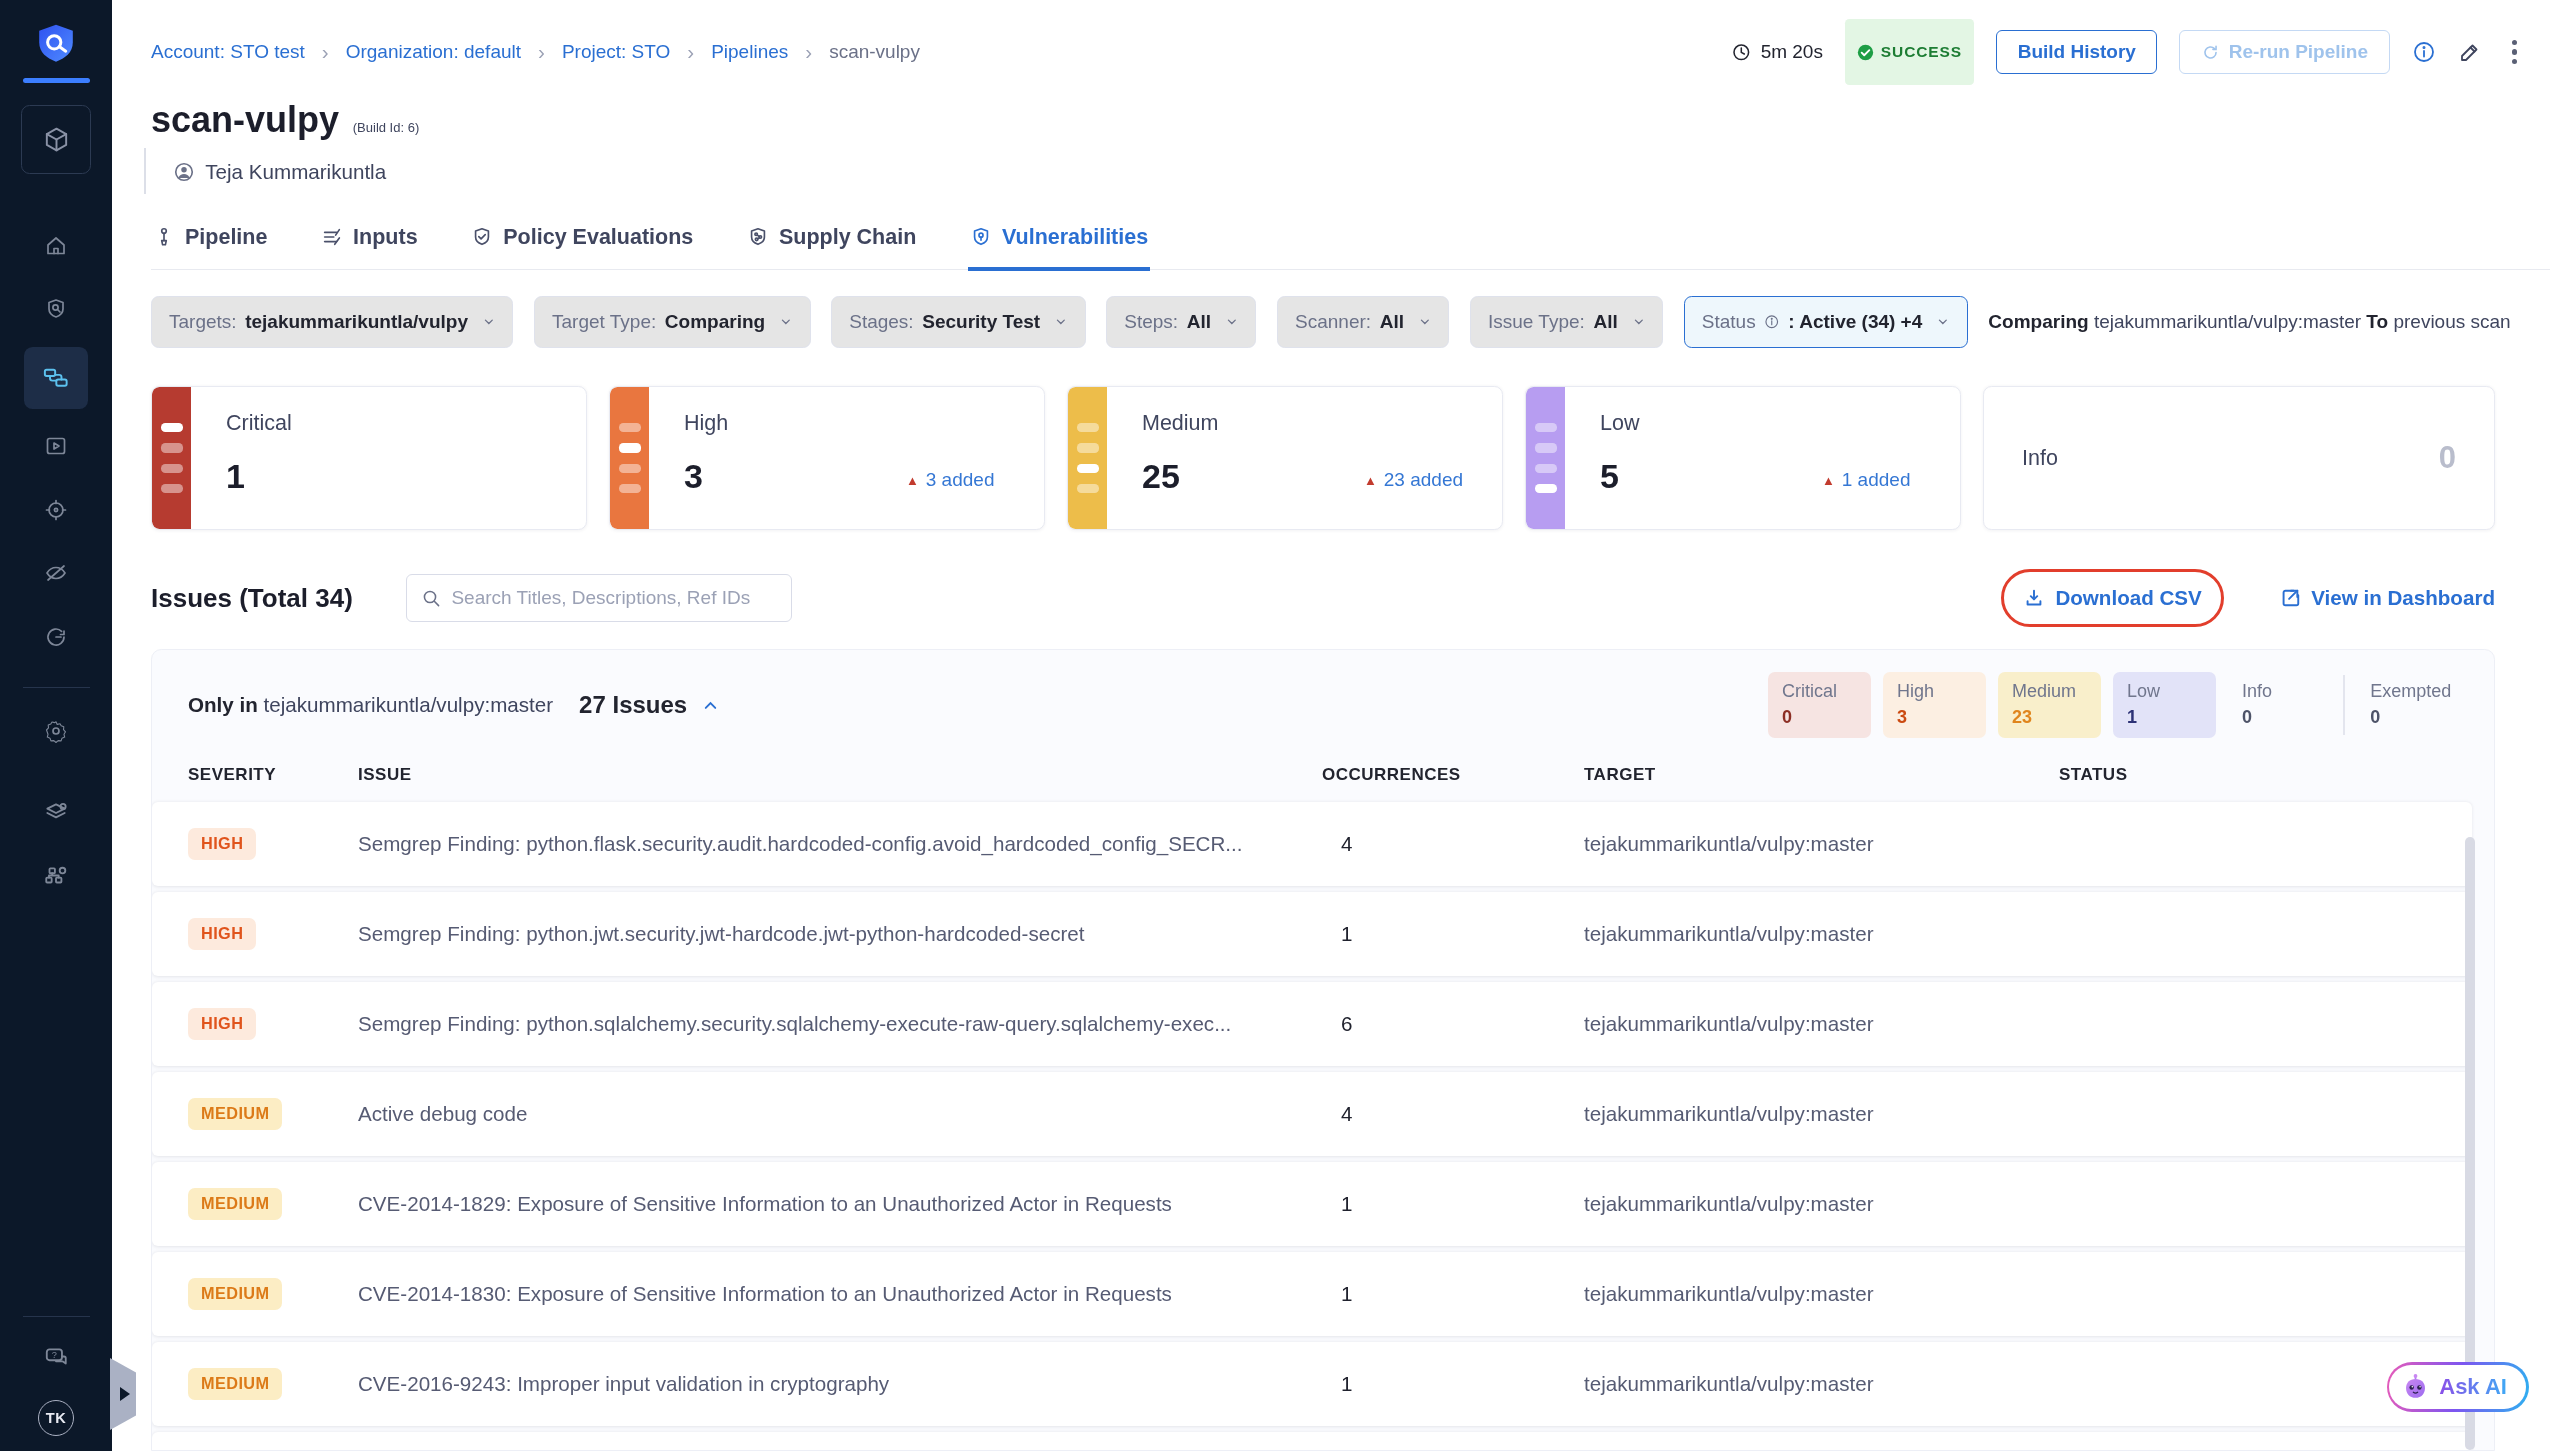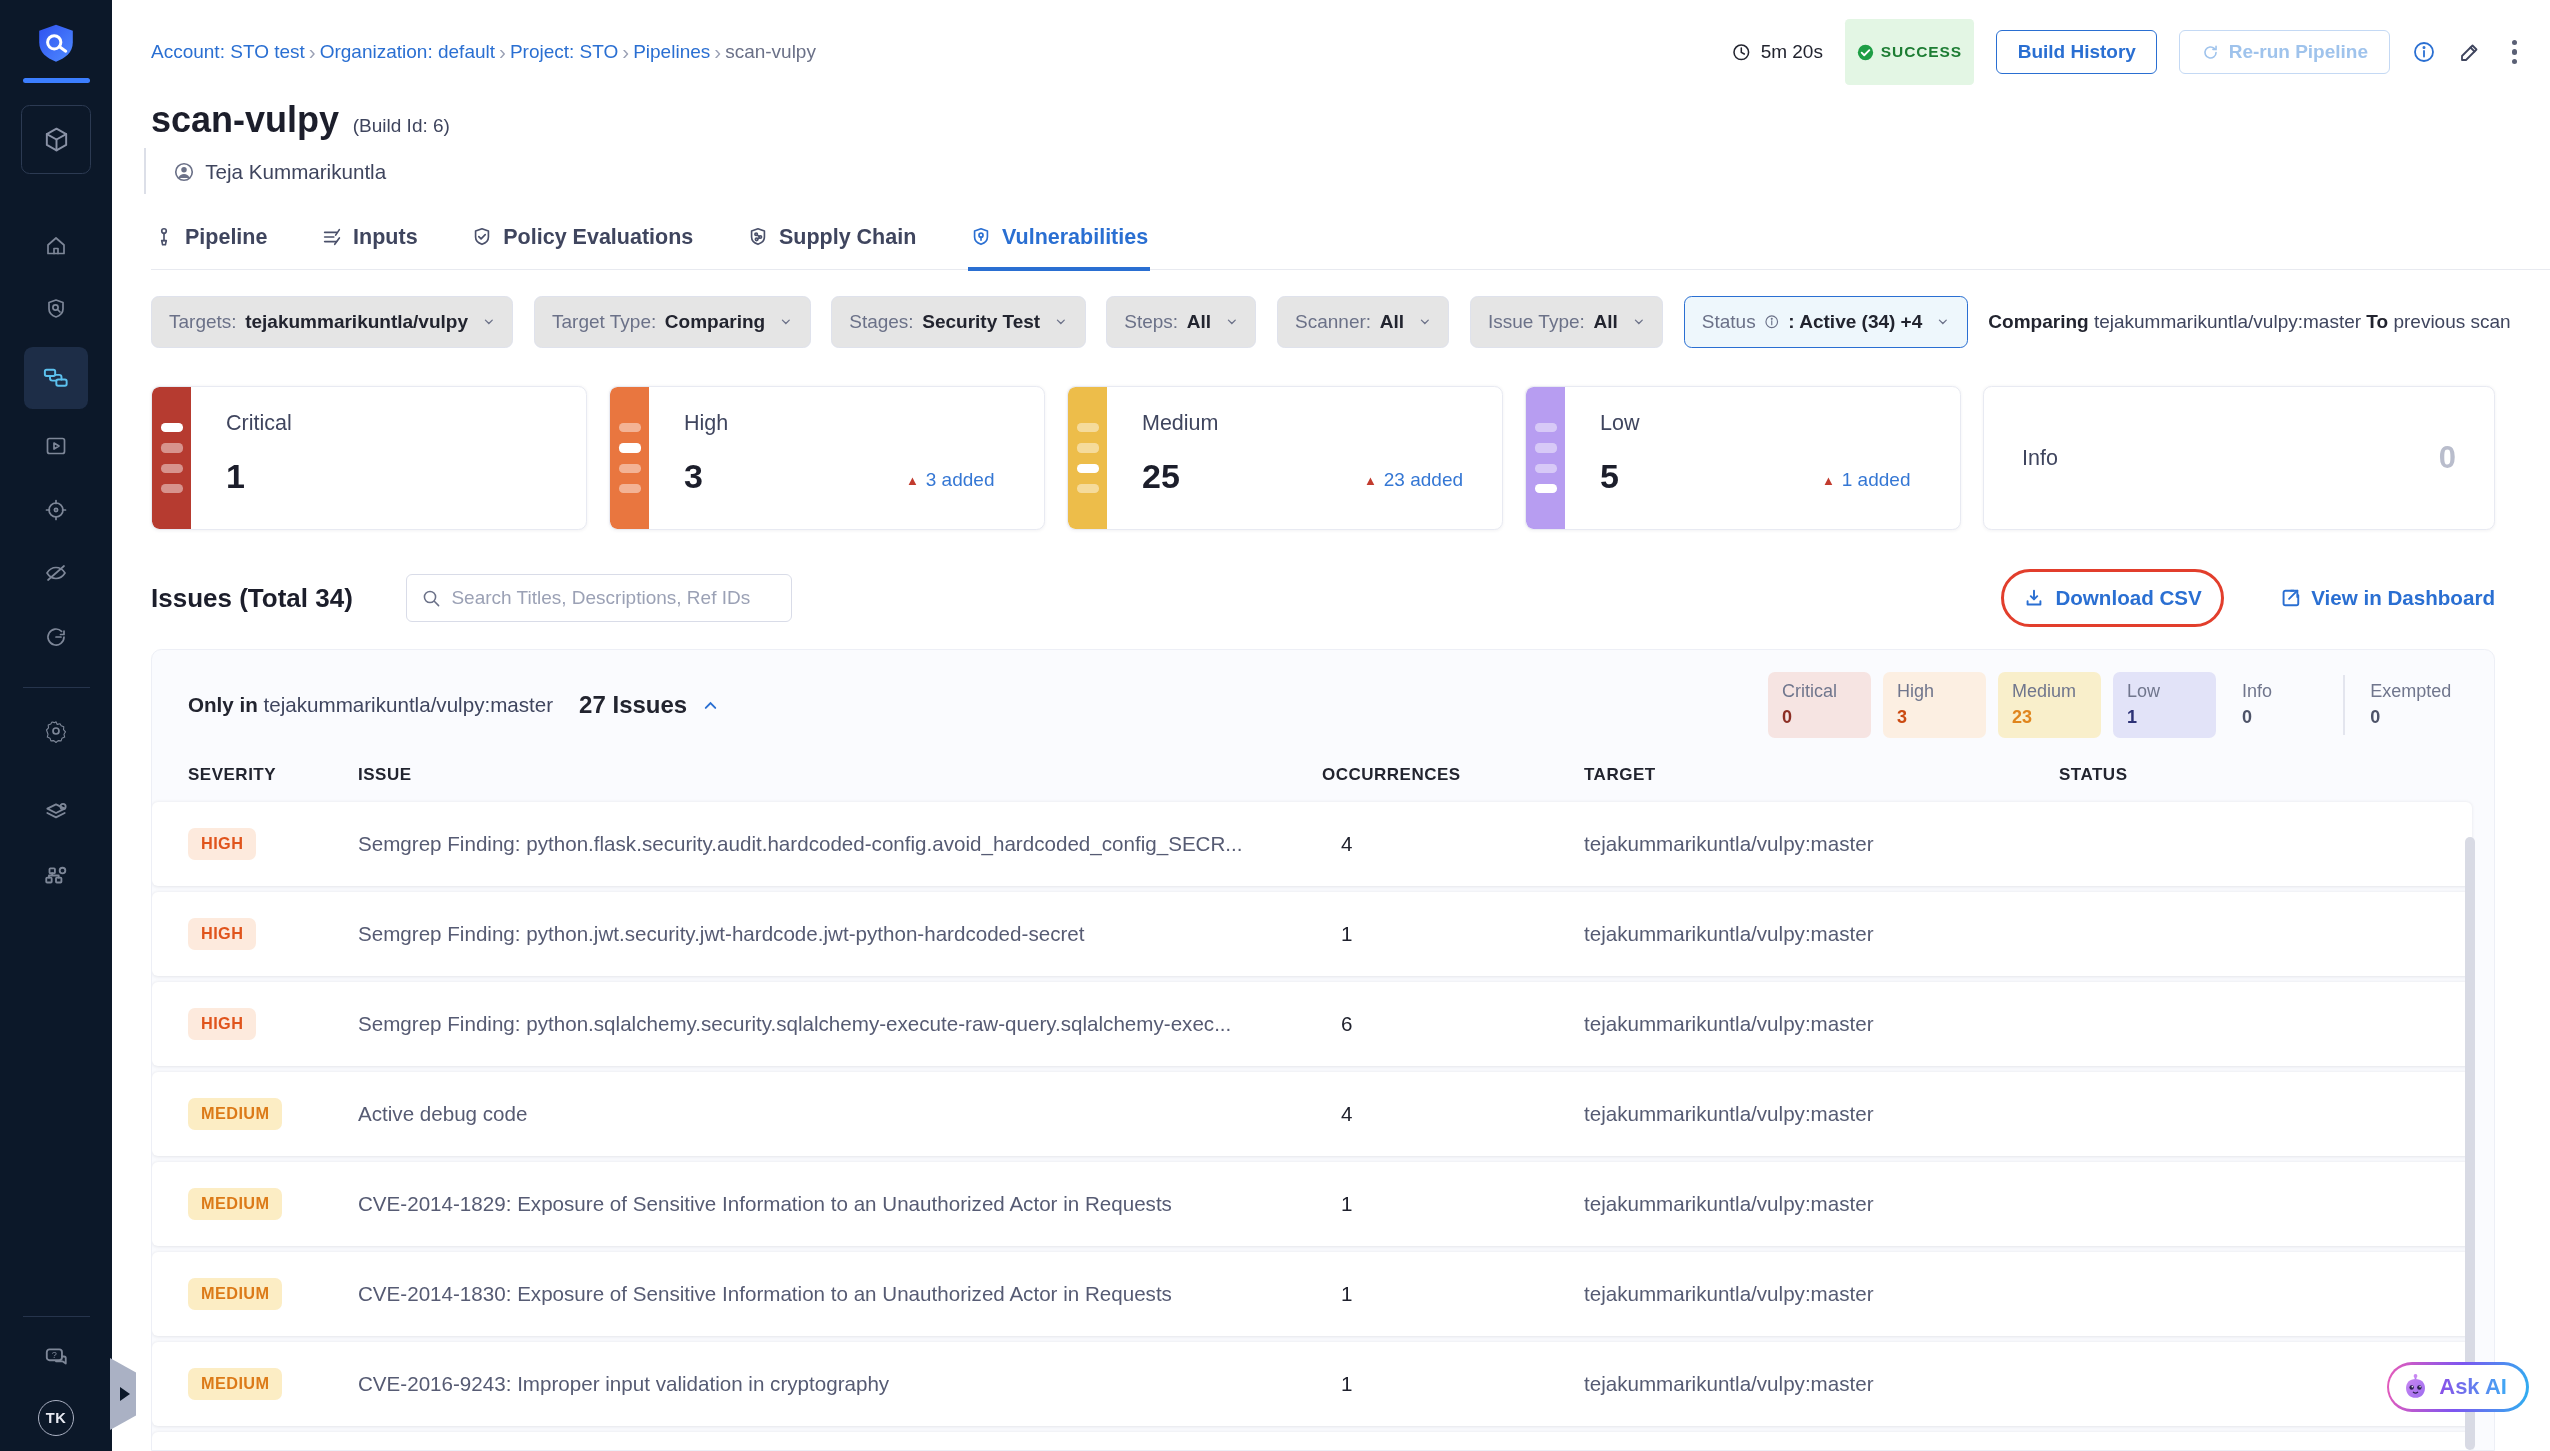--- a/index.html
+++ b/index.html
@@ -19,37 +19,37 @@
   .side-divider { width:67px; height:0.9px; background:#26344c; }
   .side-spacer { flex:1; }
   .avatar { width:36px; height:36px; border-radius:50%; border:1.7px solid #aab0c2; color:#e8eaf2; font-size:14.6px; font-weight:700; display:flex; align-items:center; justify-content:center; letter-spacing:0.4px; margin-bottom:15.5px; margin-top:19px; }
   .collapse-handle { position:absolute; left:110px; top:1358px; width:26px; height:72px; background:#aab1c4; clip-path:polygon(0 0,100% 20%,100% 80%,0 100%); display:flex; align-items:center; justify-content:center; z-index:9; cursor:pointer; }
   .collapse-arrow { width:0; height:0; border-top:7.7px solid transparent; border-bottom:7.7px solid transparent; border-left:10.3px solid #0c1829; margin-left:3.4px; }
 
   
   .main { flex:1; display:flex; flex-direction:column; padding:0 0 0 39px; position:relative; min-width:0; }
 
   .topbar { display:flex; align-items:center; margin-top:19px; padding-right:24px; }
-  .breadcrumb { display:flex; align-items:center; gap:4px; font-size:19px;justify-content:flex-end; }
+  .breadcrumb { display:flex; align-items:center; gap:17px; font-size:19px;justify-content:flex-end; }
   .breadcrumb a { color:#2a6fd2; text-decoration:none; cursor:pointer; }
   .crumb-sep { color:#9ba1b5; font-size:20.6px; }
   .crumb-last { color:#6b7188; }
   .topbar-right { margin-left:auto; display:flex; align-items:center; gap:22px; }
   .duration { display:flex; gap:8.6px; font-size:19px; color:#22242f; }
   .badge-success { background:#e3f6e4; color:#1d7d33; font-size:15.5px; font-weight:700; letter-spacing:0.9px; padding:24px 12px; border-radius:4.3px; display:flex; align-items:center; gap:6.9px; }
   .btn { font-size:19px; font-weight:700; border-radius:6px; padding:10.3px 20.6px; background:#fff; display:flex; align-items:center; gap:8.6px; cursor:pointer; }
   .btn-outline { border:1.7px solid #2a6fd2; color:#2a6fd2; }
   .btn-disabled { border:1.7px solid #c4d9f4; color:#9fc3ec; cursor:default; }
   .icon-btn { display:flex; align-items:center; justify-content:center; cursor:pointer; }
   .kebab { display:flex; flex-direction:column; gap:4.3px; padding:3.4px 8.6px; cursor:pointer; }
   .kebab span { width:5.2px; height:5.2px; border-radius:50%; background:#5a6075; }
 
   .title-row { display:flex; align-items:baseline; gap:13.7px; margin-top:13.7px; }
   .page-title { font-size:36px; font-weight:700; color:#1c1e2b; }
-  .build-id { font-size:19px; color:#3f455e; }
+  .build-id { font-size:13px; color:#3f455e; }
   .author-row { display:flex; align-items:center; gap:10.3px; margin-top:12px; position:relative; padding-left:22px; height:38px; }
   .author-row .stage-line { position:absolute; left:-6.9px; top:-5.2px; bottom:-3.4px; width:1.7px; background:#dcdfe8; }
   .author-name { font-size:20.6px; color:#3f455e; }
 
   .tabs { display:flex; align-items:flex-end; gap:50px; margin-top:22px; border-bottom:1.7px solid #e8eaf0; padding-right:60px; }
   .tab { display:flex; align-items:center; gap:10.3px; font-size:21.5px; font-weight:600; color:#3f455e; padding:12px 1.7px 17px; cursor:pointer; border-bottom:4.3px solid transparent; margin-bottom:-1.7px; }
   .tab svg { stroke:#4a506a; fill:none; stroke-width:1.8; stroke-linecap:round; stroke-linejoin:round; }
   .tab.active { color:#2a6fd2; border-bottom-color:#2a6fd2; }
   .tab.active svg { stroke:#2a6fd2; }
 

